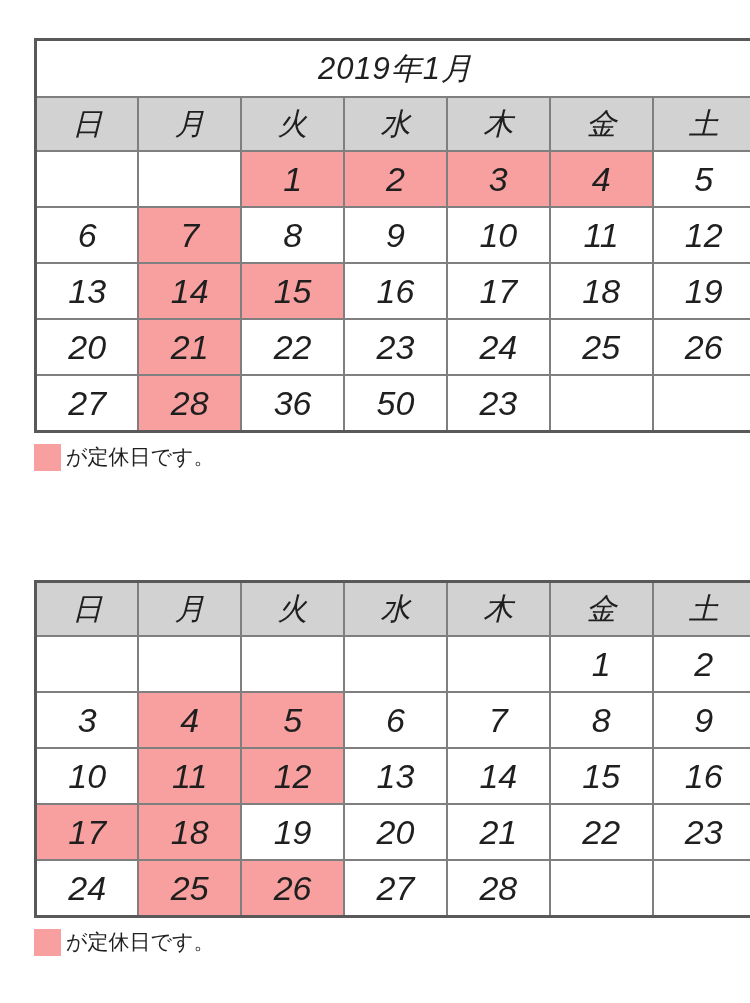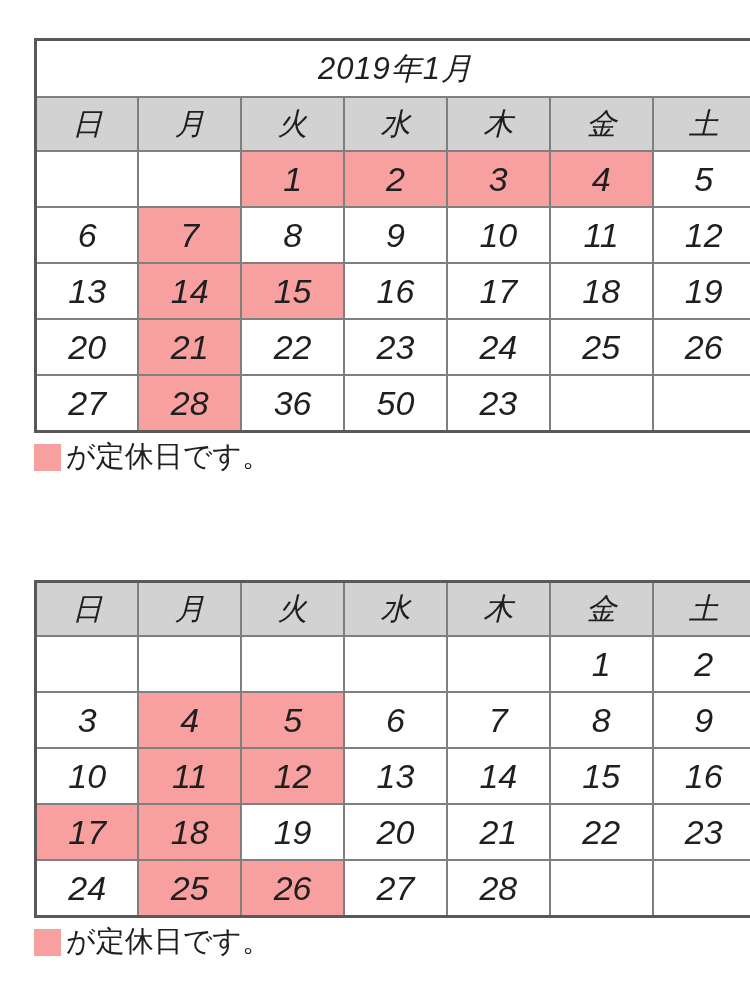--- a/index.html
+++ b/index.html
@@ -29,21 +29,21 @@
     overflow: hidden;
   }
   th.title  { height: 55px; font-size: 31px; background: #ffffff; letter-spacing: 1px; }
   th.wd     { height: 52px; font-size: 30px; background: var(--hdr, #d2d2d2); }
   td.day    { height: 54px; font-size: 34px; background: #ffffff; }
   td.closed { background: var(--closed, #f8a0a0); }
 
   .legend {
     display: flex; align-items: center;
     margin: 5px 0 0 0; height: 38px;
-    font-size: 29px; color: var(--text, #1f1f1f);
+    font-size: 21px; color: var(--text, #1f1f1f);
   }
   .legend-swatch {
     width: 27px; height: 27px; flex: 0 0 27px;
     background: var(--closed, #f8a0a0);
     margin-right: 5px;
   }
 </style>
 </head>
 <body style="--closed: #f8a0a0; --hdr: #d2d2d2; --grid: #7f7f7f; --outer: #595959; --text: #1f1f1f;">
 

